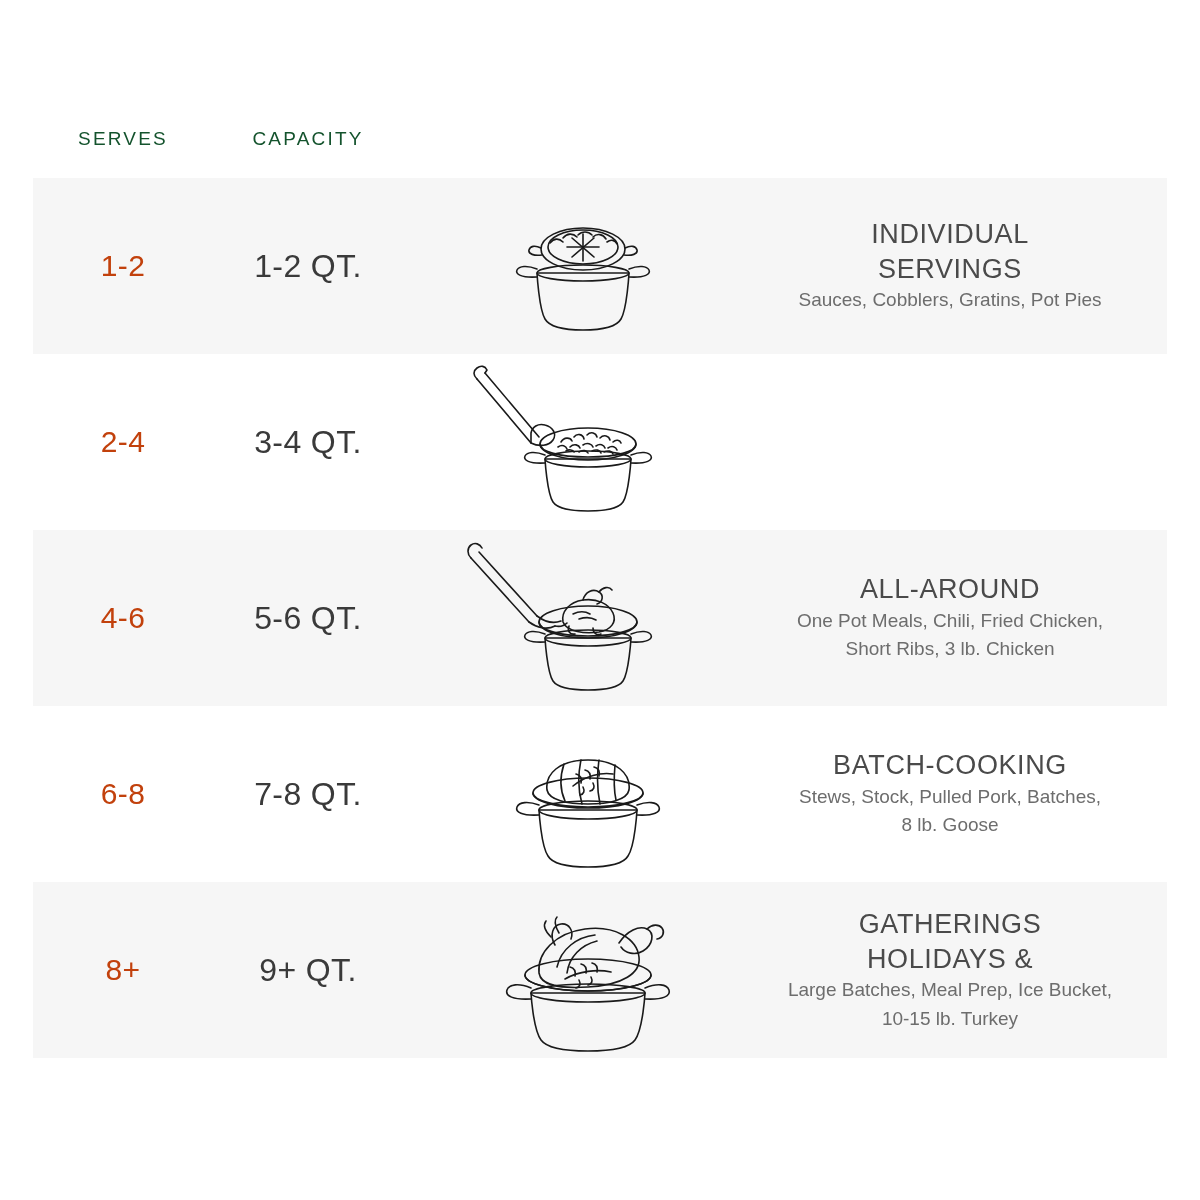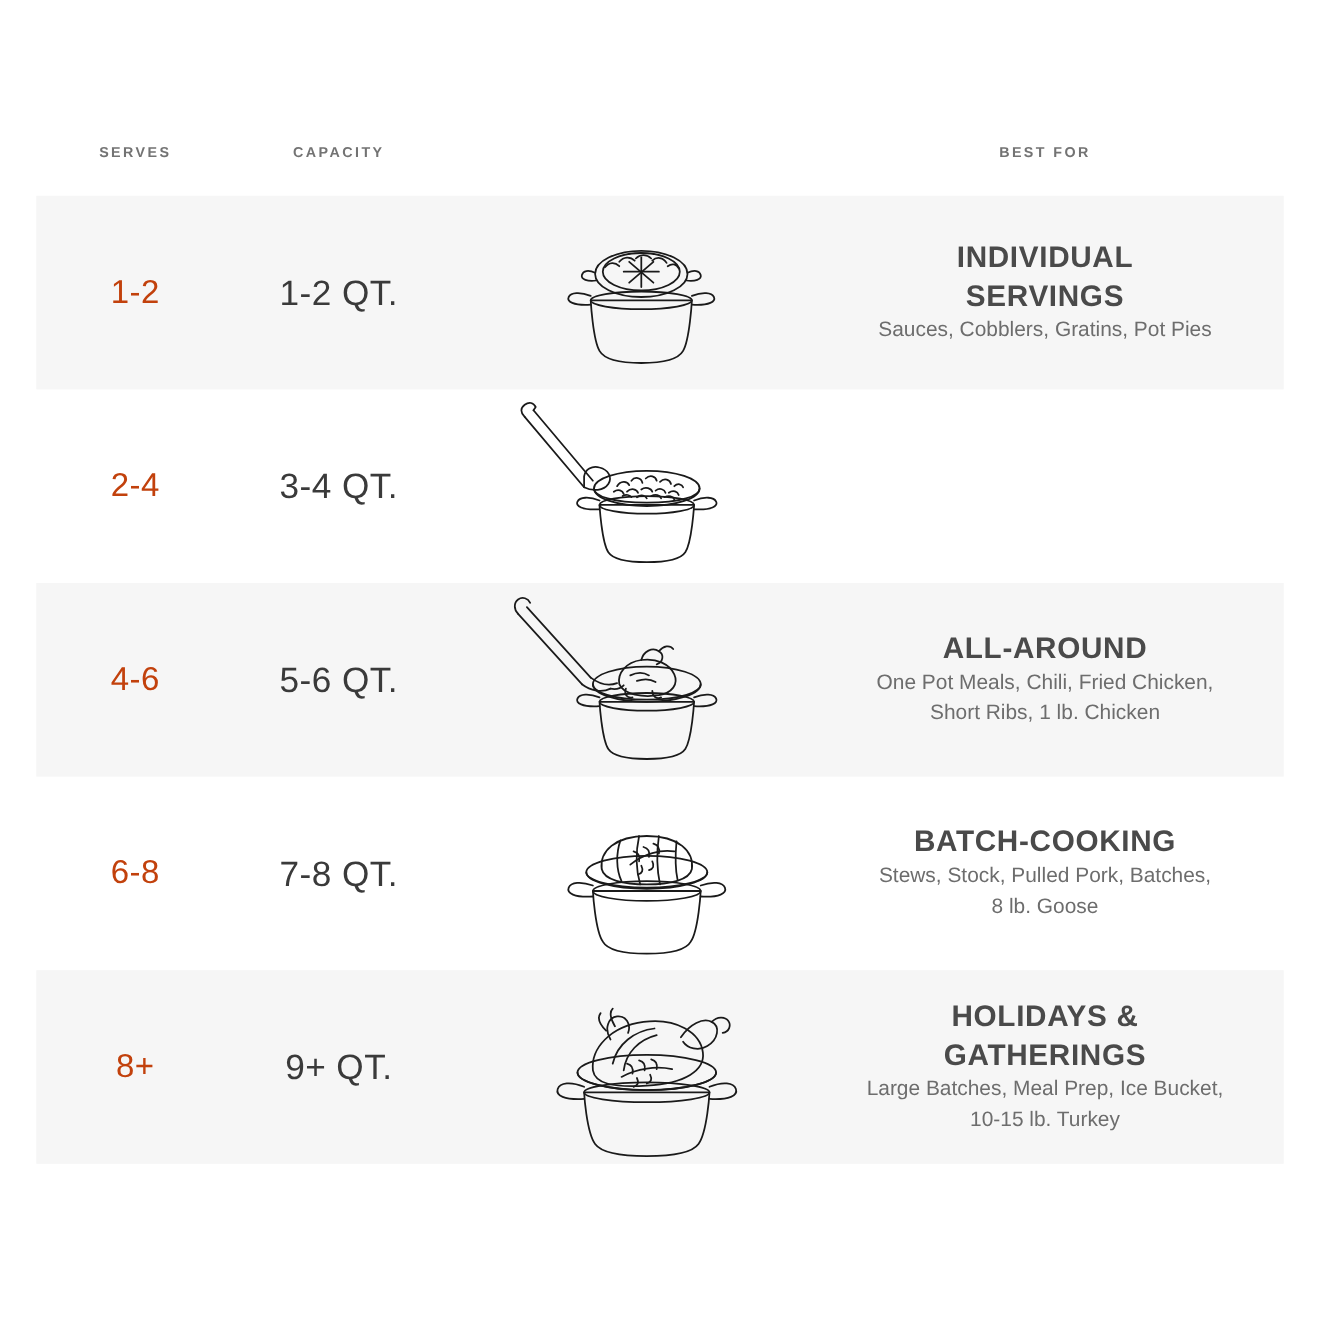--- a/index.html
+++ b/index.html
@@ -53,24 +53,24 @@
     align-items: center;
     justify-content: center;
   }
   .col-bestfor {
     flex: 1 1 auto;
     text-align: center;
     padding-right: 30px;
   }
 
   .header-label {
-    font-size: 13px;
+    font-size: 19px;
     letter-spacing: 2.2px;
-    color: #737373;
-    font-weight: 700;
+    color: #14532d;
+    font-weight: 400;
   }
 
   
   .row {
     display: flex;
     align-items: center;
     min-height: 176px;
     position: relative;
   }
   .row.shaded {
@@ -102,21 +102,21 @@
     flex: 1 1 auto;
     text-align: center;
     padding-right: 30px;
   }
 
   .bestfor-title {
     font-size: 27px;
     color: #4a4a4a;
     letter-spacing: 0.6px;
     line-height: 1.28;
-    font-weight: 700;
+    font-weight: 400;
   }
   .bestfor-sub {
     margin-top: 0;
     font-size: 19px;
     color: #6d6d6d;
     line-height: 1.5;
     font-weight: 400;
   }
 
   
@@ -147,23 +147,20 @@
 
     <div class="header-row">
       <div class="col-serves">
         <span class="header-label">SERVES</span>
       </div>
       <div class="col-capacity">
         <span class="header-label">CAPACITY</span>
       </div>
       <div class="col-illustration">
         <span class="header-label"></span>
-      </div>
-      <div class="col-bestfor">
-        <span class="header-label">BEST FOR</span>
       </div>
     </div>
 
     <div class="row shaded">
       <div class="cell-serves">1-2</div>
       <div class="cell-capacity">1-2 QT.</div>
       <div class="cell-illustration">
         <div class="illus-wrap">
           <svg class="illus" width="300" height="170" viewBox="0 0 300 170" fill="none" stroke="#1a1a1a" stroke-width="1.6" stroke-linecap="round" stroke-linejoin="round">
 
@@ -276,21 +273,21 @@
             <path d="M122 108 C127 109 131 108 134 105"></path>
           </svg>
         </div>
       </div>
       <div class="cell-bestfor">
         <div class="bestfor-title">
           <div>ALL-AROUND</div>
         </div>
         <div class="bestfor-sub">
           <div>One Pot Meals, Chili, Fried Chicken,</div>
-          <div>Short Ribs, 1 lb. Chicken</div>
+          <div>Short Ribs, 3 lb. Chicken</div>
         </div>
       </div>
     </div>
 
     <div class="row">
       <div class="cell-serves">6-8</div>
       <div class="cell-capacity">7-8 QT.</div>
       <div class="cell-illustration">
         <div class="illus-wrap">
           <svg class="illus" width="300" height="180" viewBox="0 0 300 180" fill="none" stroke="#1a1a1a" stroke-width="1.6" stroke-linecap="round" stroke-linejoin="round">
@@ -362,22 +359,22 @@
             <path d="M142 101 C143 96 141 93 137 92"></path>
             <path d="M153 98 C154 93 152 90 148 89"></path>
             <path d="M164 97 C165 92 163 89 159 88"></path>
             <path d="M146 105 C148 109 147 112 143 113"></path>
             <path d="M158 102 C160 106 159 109 155 110"></path>
           </svg>
         </div>
       </div>
       <div class="cell-bestfor">
         <div class="bestfor-title">
+          <div>GATHERINGS</div>
           <div>HOLIDAYS &amp;</div>
-          <div>GATHERINGS</div>
         </div>
         <div class="bestfor-sub">
           <div>Large Batches, Meal Prep, Ice Bucket,</div>
           <div>10-15 lb. Turkey</div>
         </div>
       </div>
     </div>
 
   </div>
 </div>

